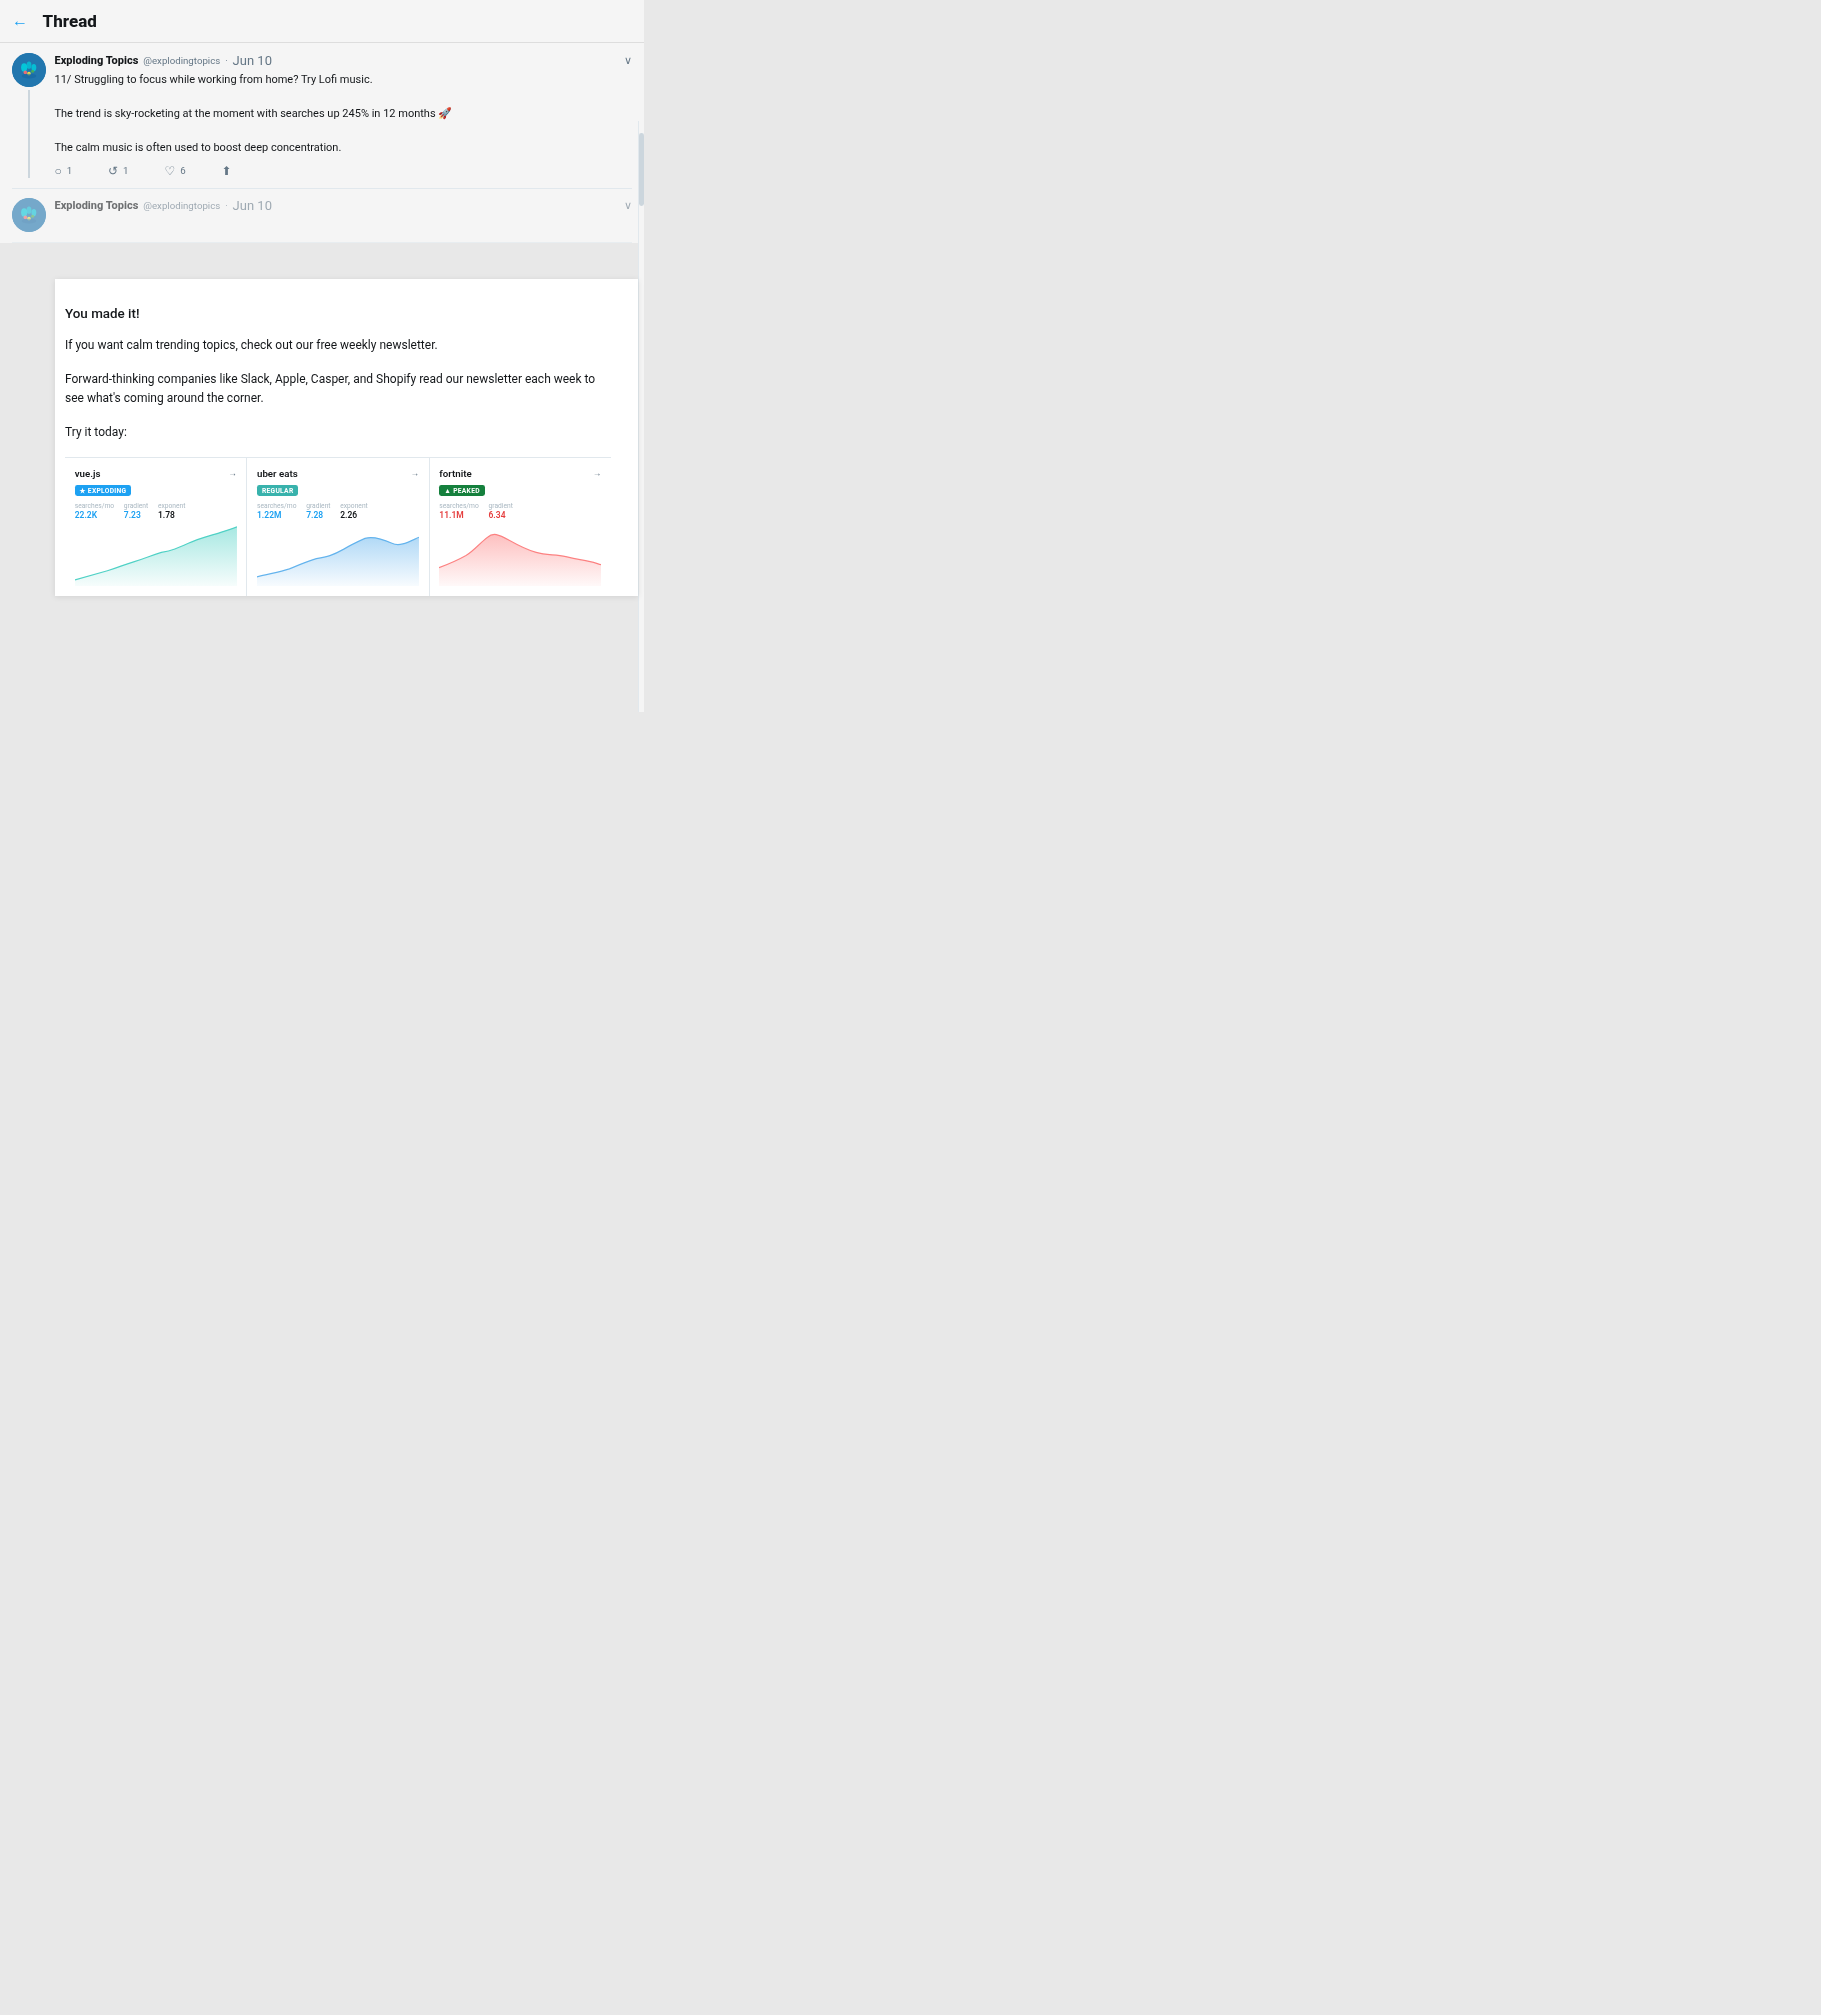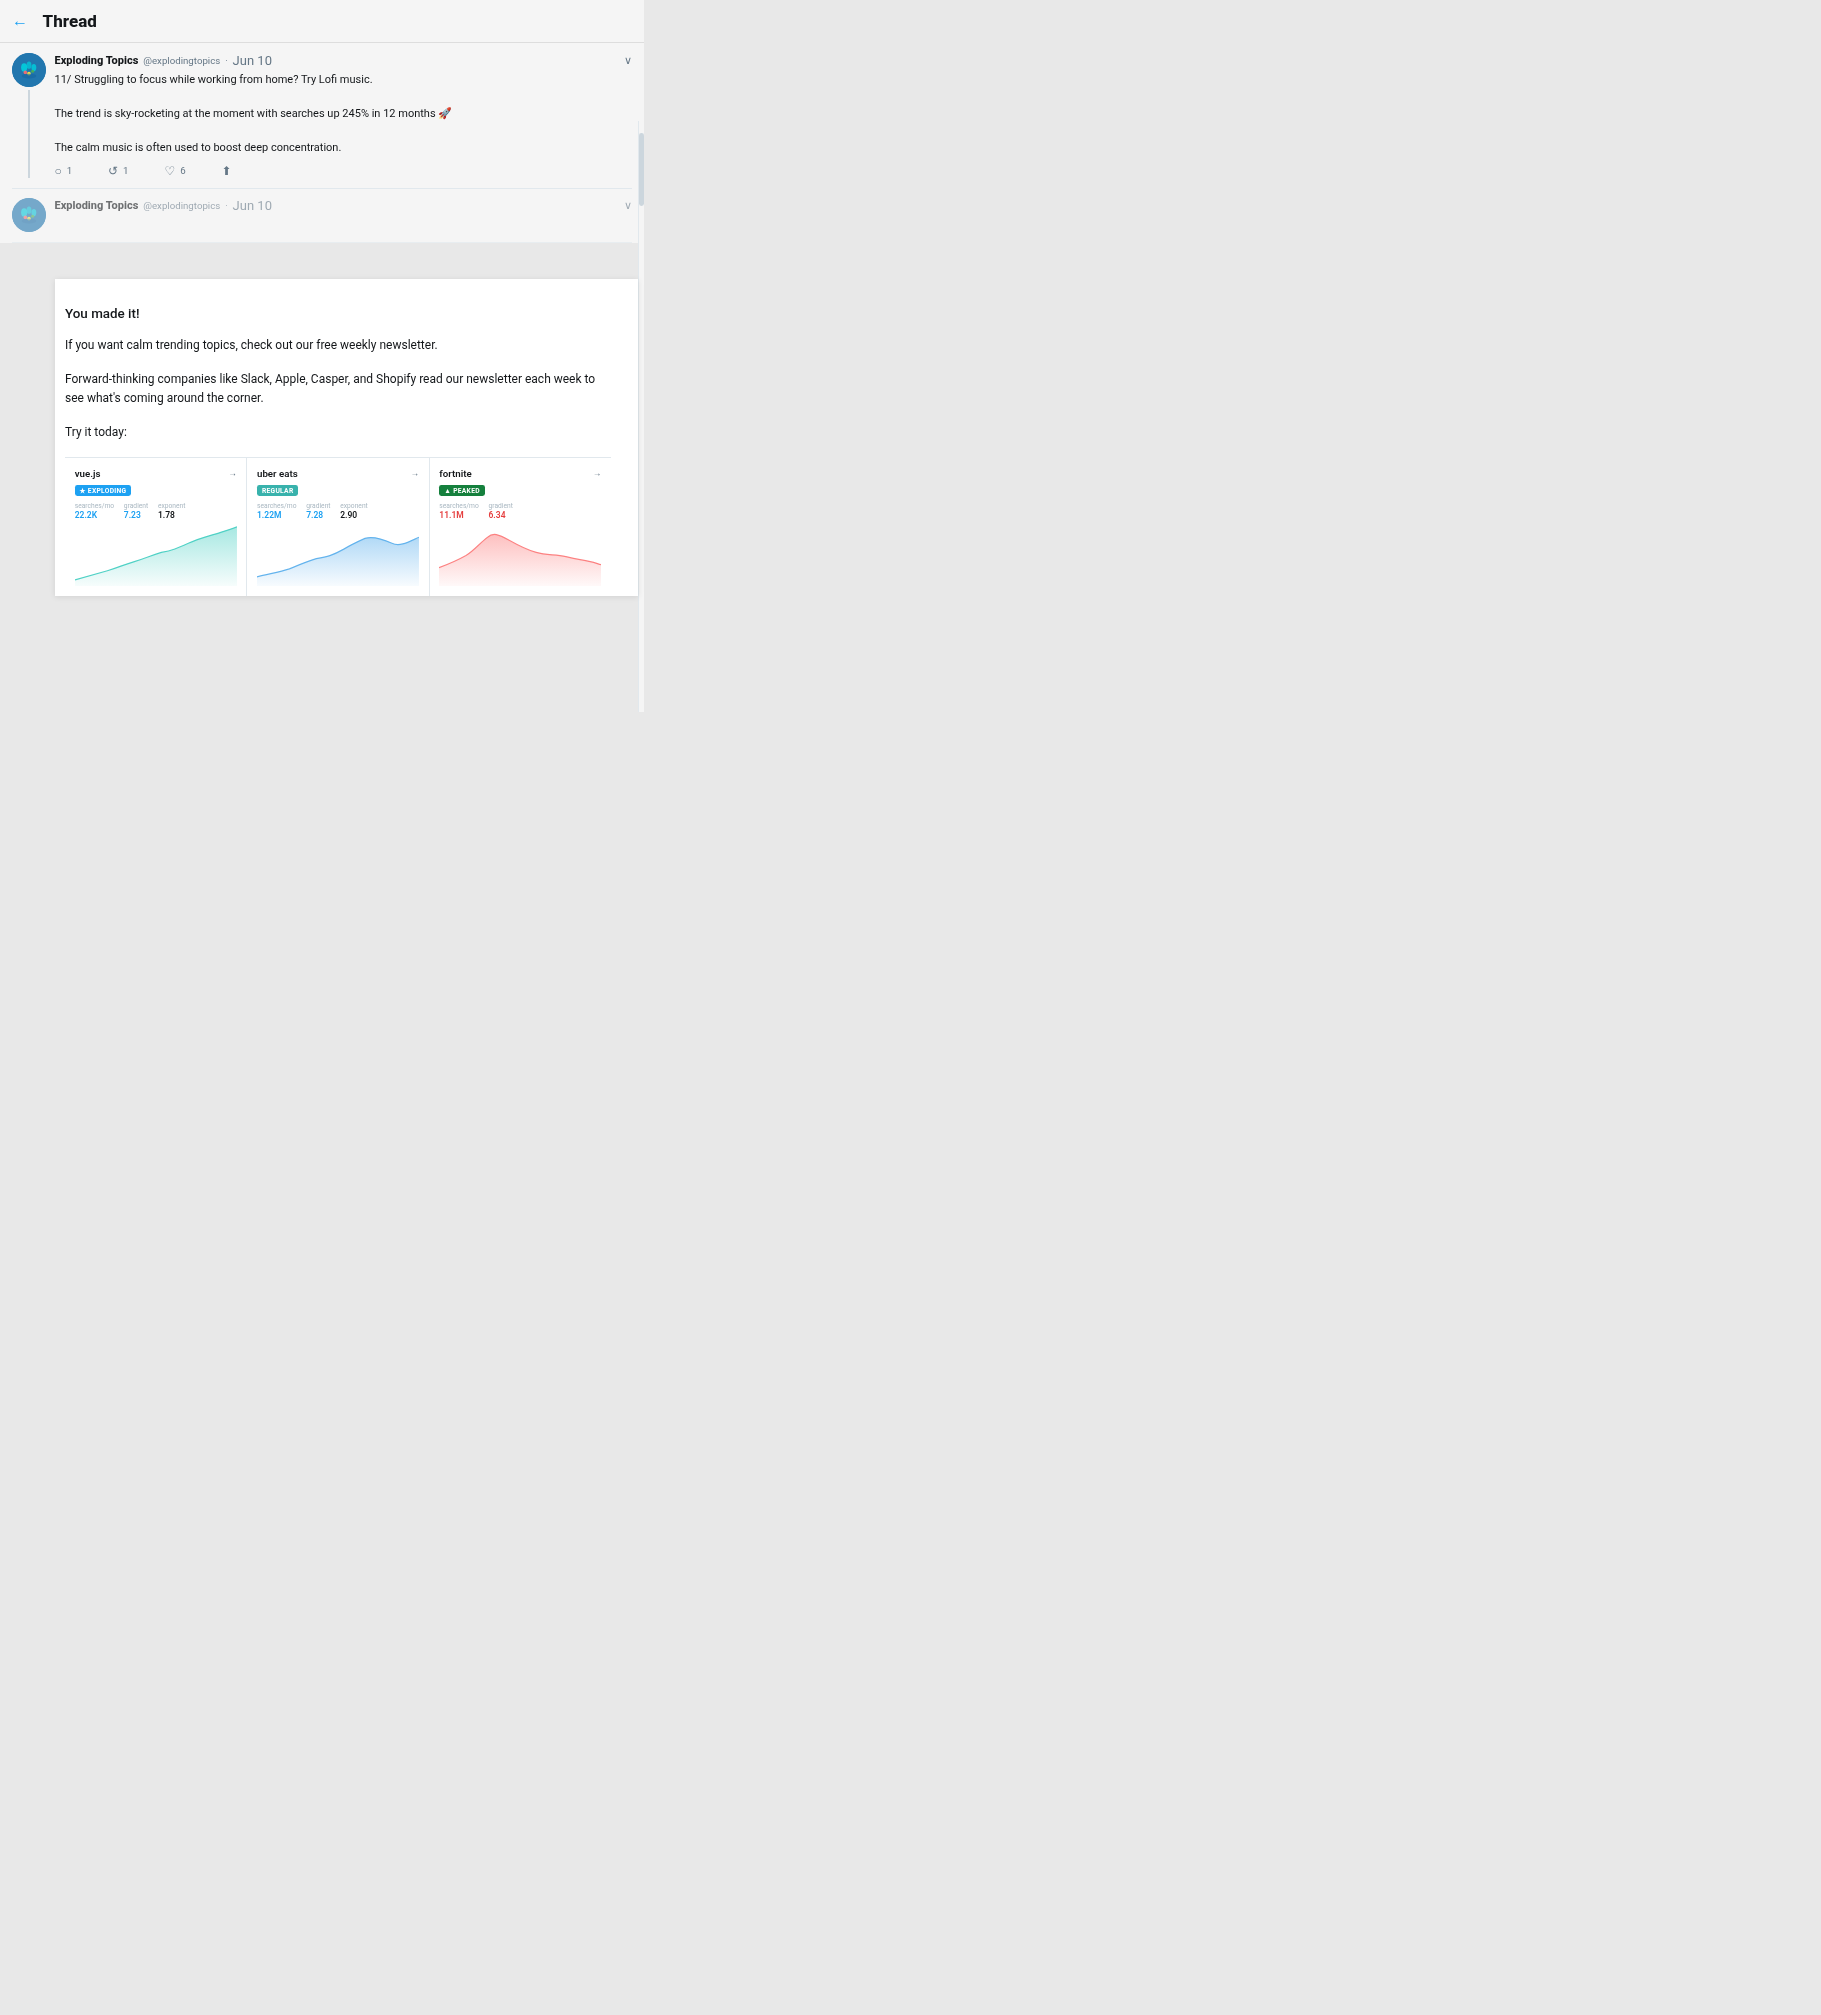--- a/index.html
+++ b/index.html
@@ -429,21 +429,21 @@
         <div class="stat-item">
           <div class="stat-label">searches/mo</div>
           <div class="stat-value">1.22M</div>
         </div>
         <div class="stat-item">
           <div class="stat-label">gradient</div>
           <div class="stat-value">7.28</div>
         </div>
         <div class="stat-item">
           <div class="stat-label">exponent</div>
-          <div class="stat-value" style="color:#14171a;">2.90</div>
+          <div class="stat-value" style="color:#14171a;">2.26</div>
         </div>
       </div>
       <div class="chart-area">
         <svg width="100%" height="100%" viewBox="0 0 300 100" preserveAspectRatio="none">
           <defs>
             <linearGradient id="grad2" x1="0" y1="0" x2="0" y2="1">
               <stop offset="0%" stop-color="#63b3ed" stop-opacity="0.5"></stop>
               <stop offset="100%" stop-color="#63b3ed" stop-opacity="0.05"></stop>
             </linearGradient>
           </defs>

